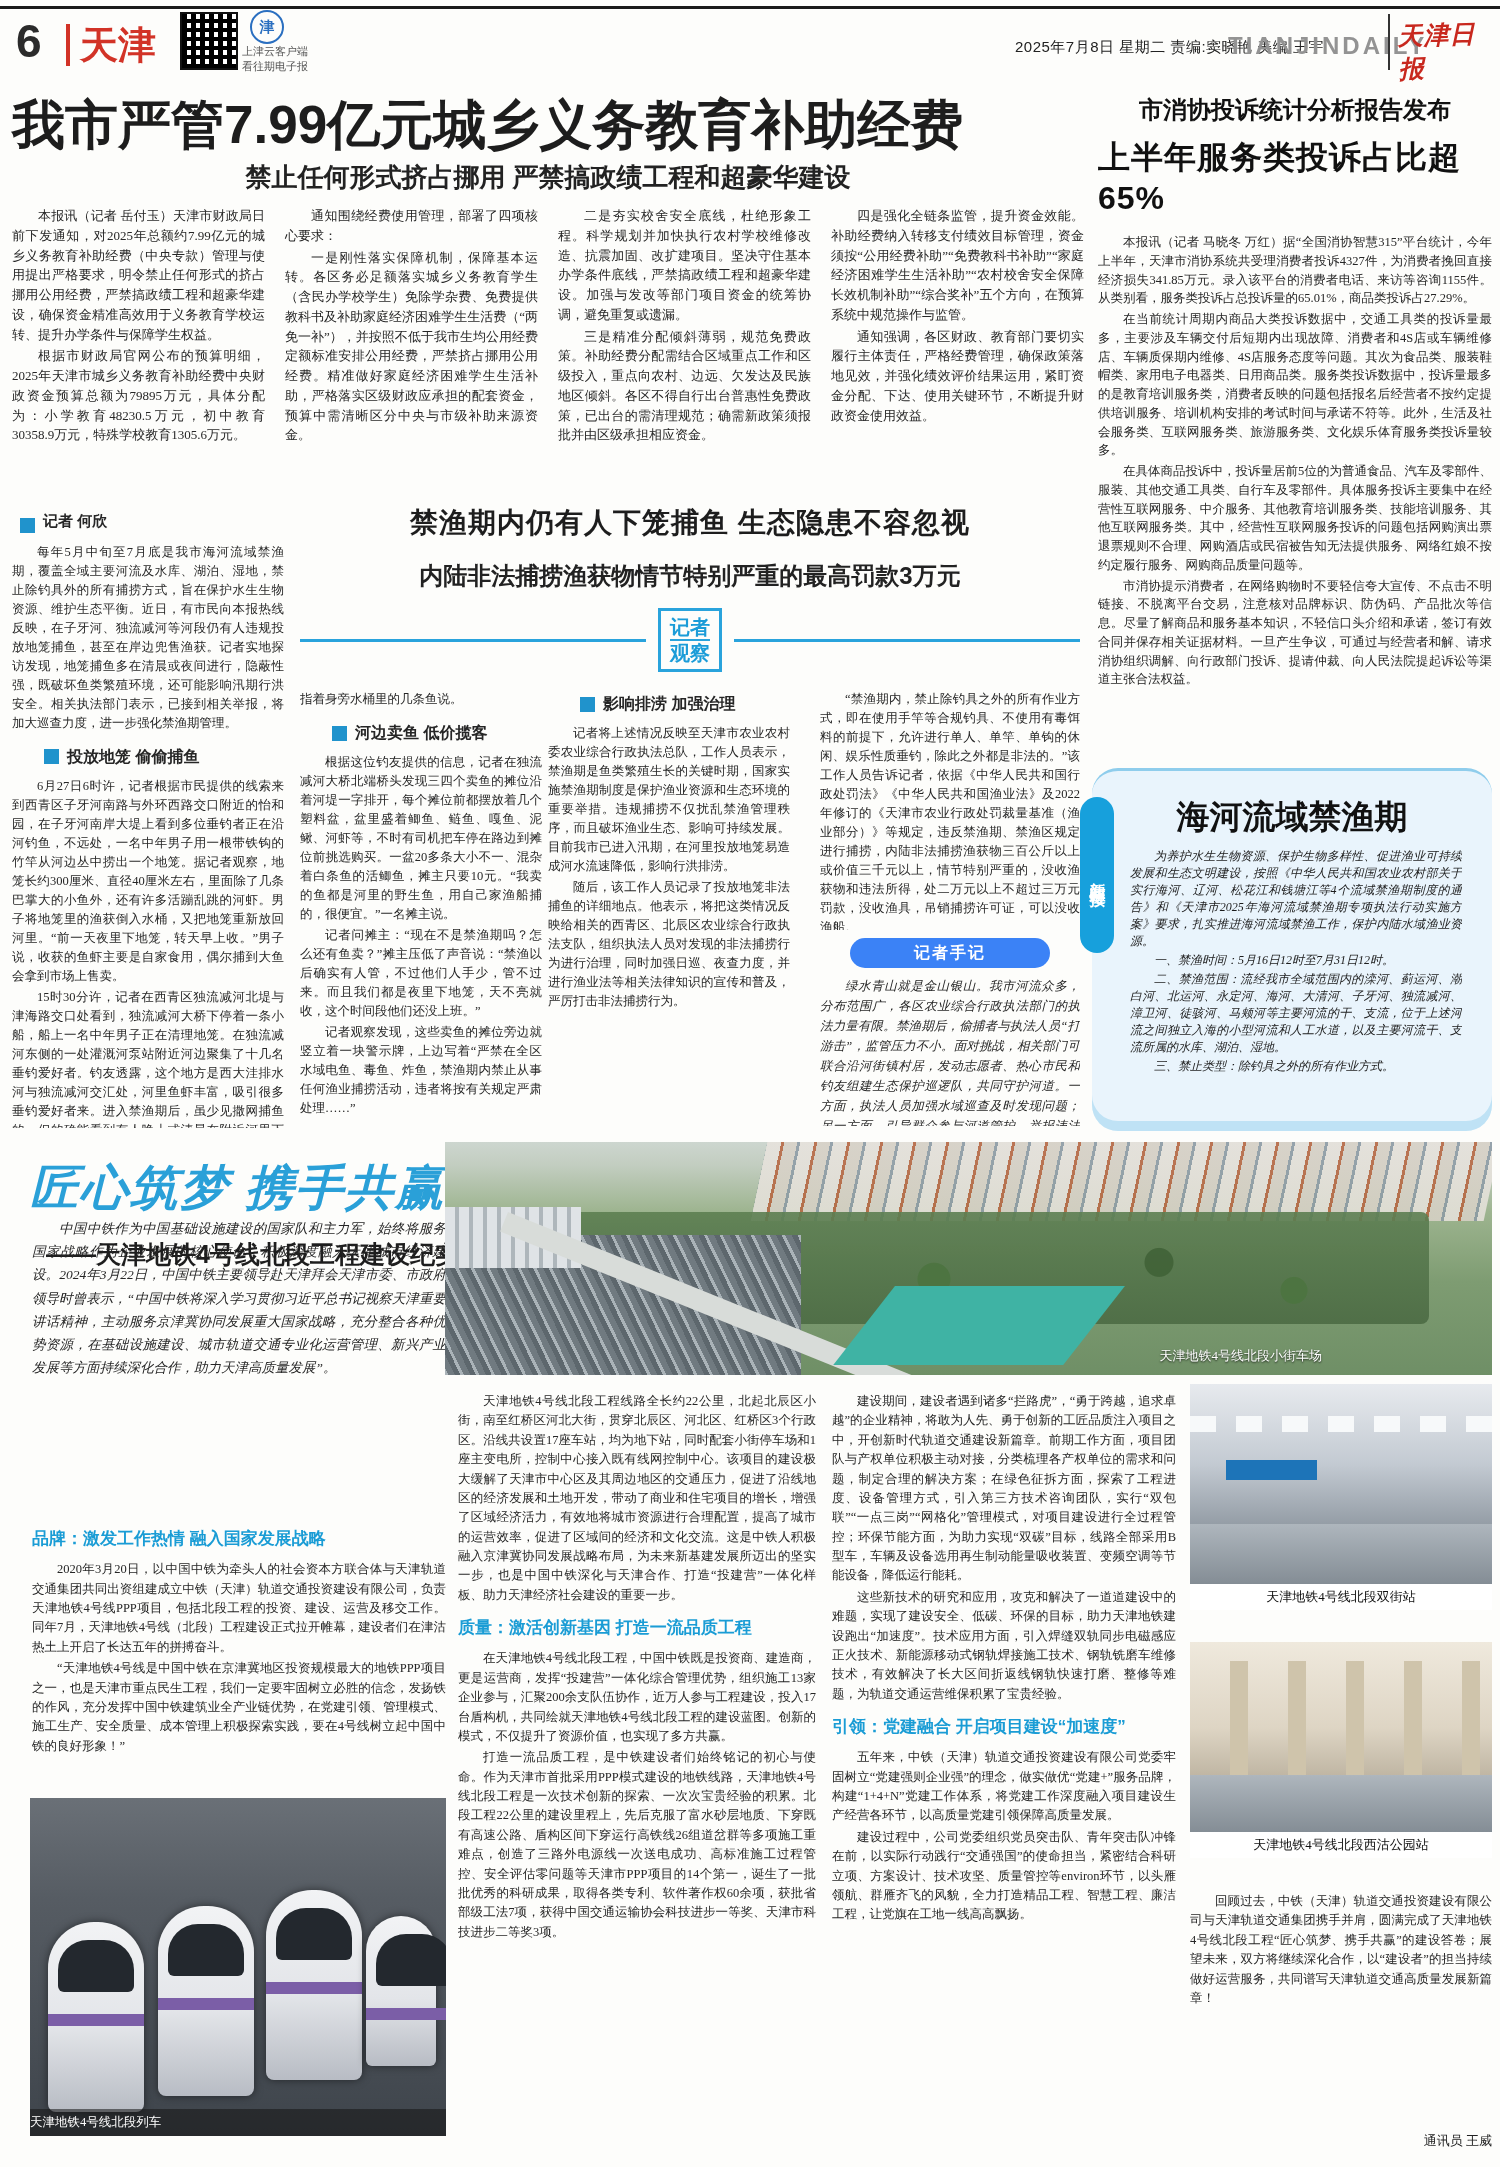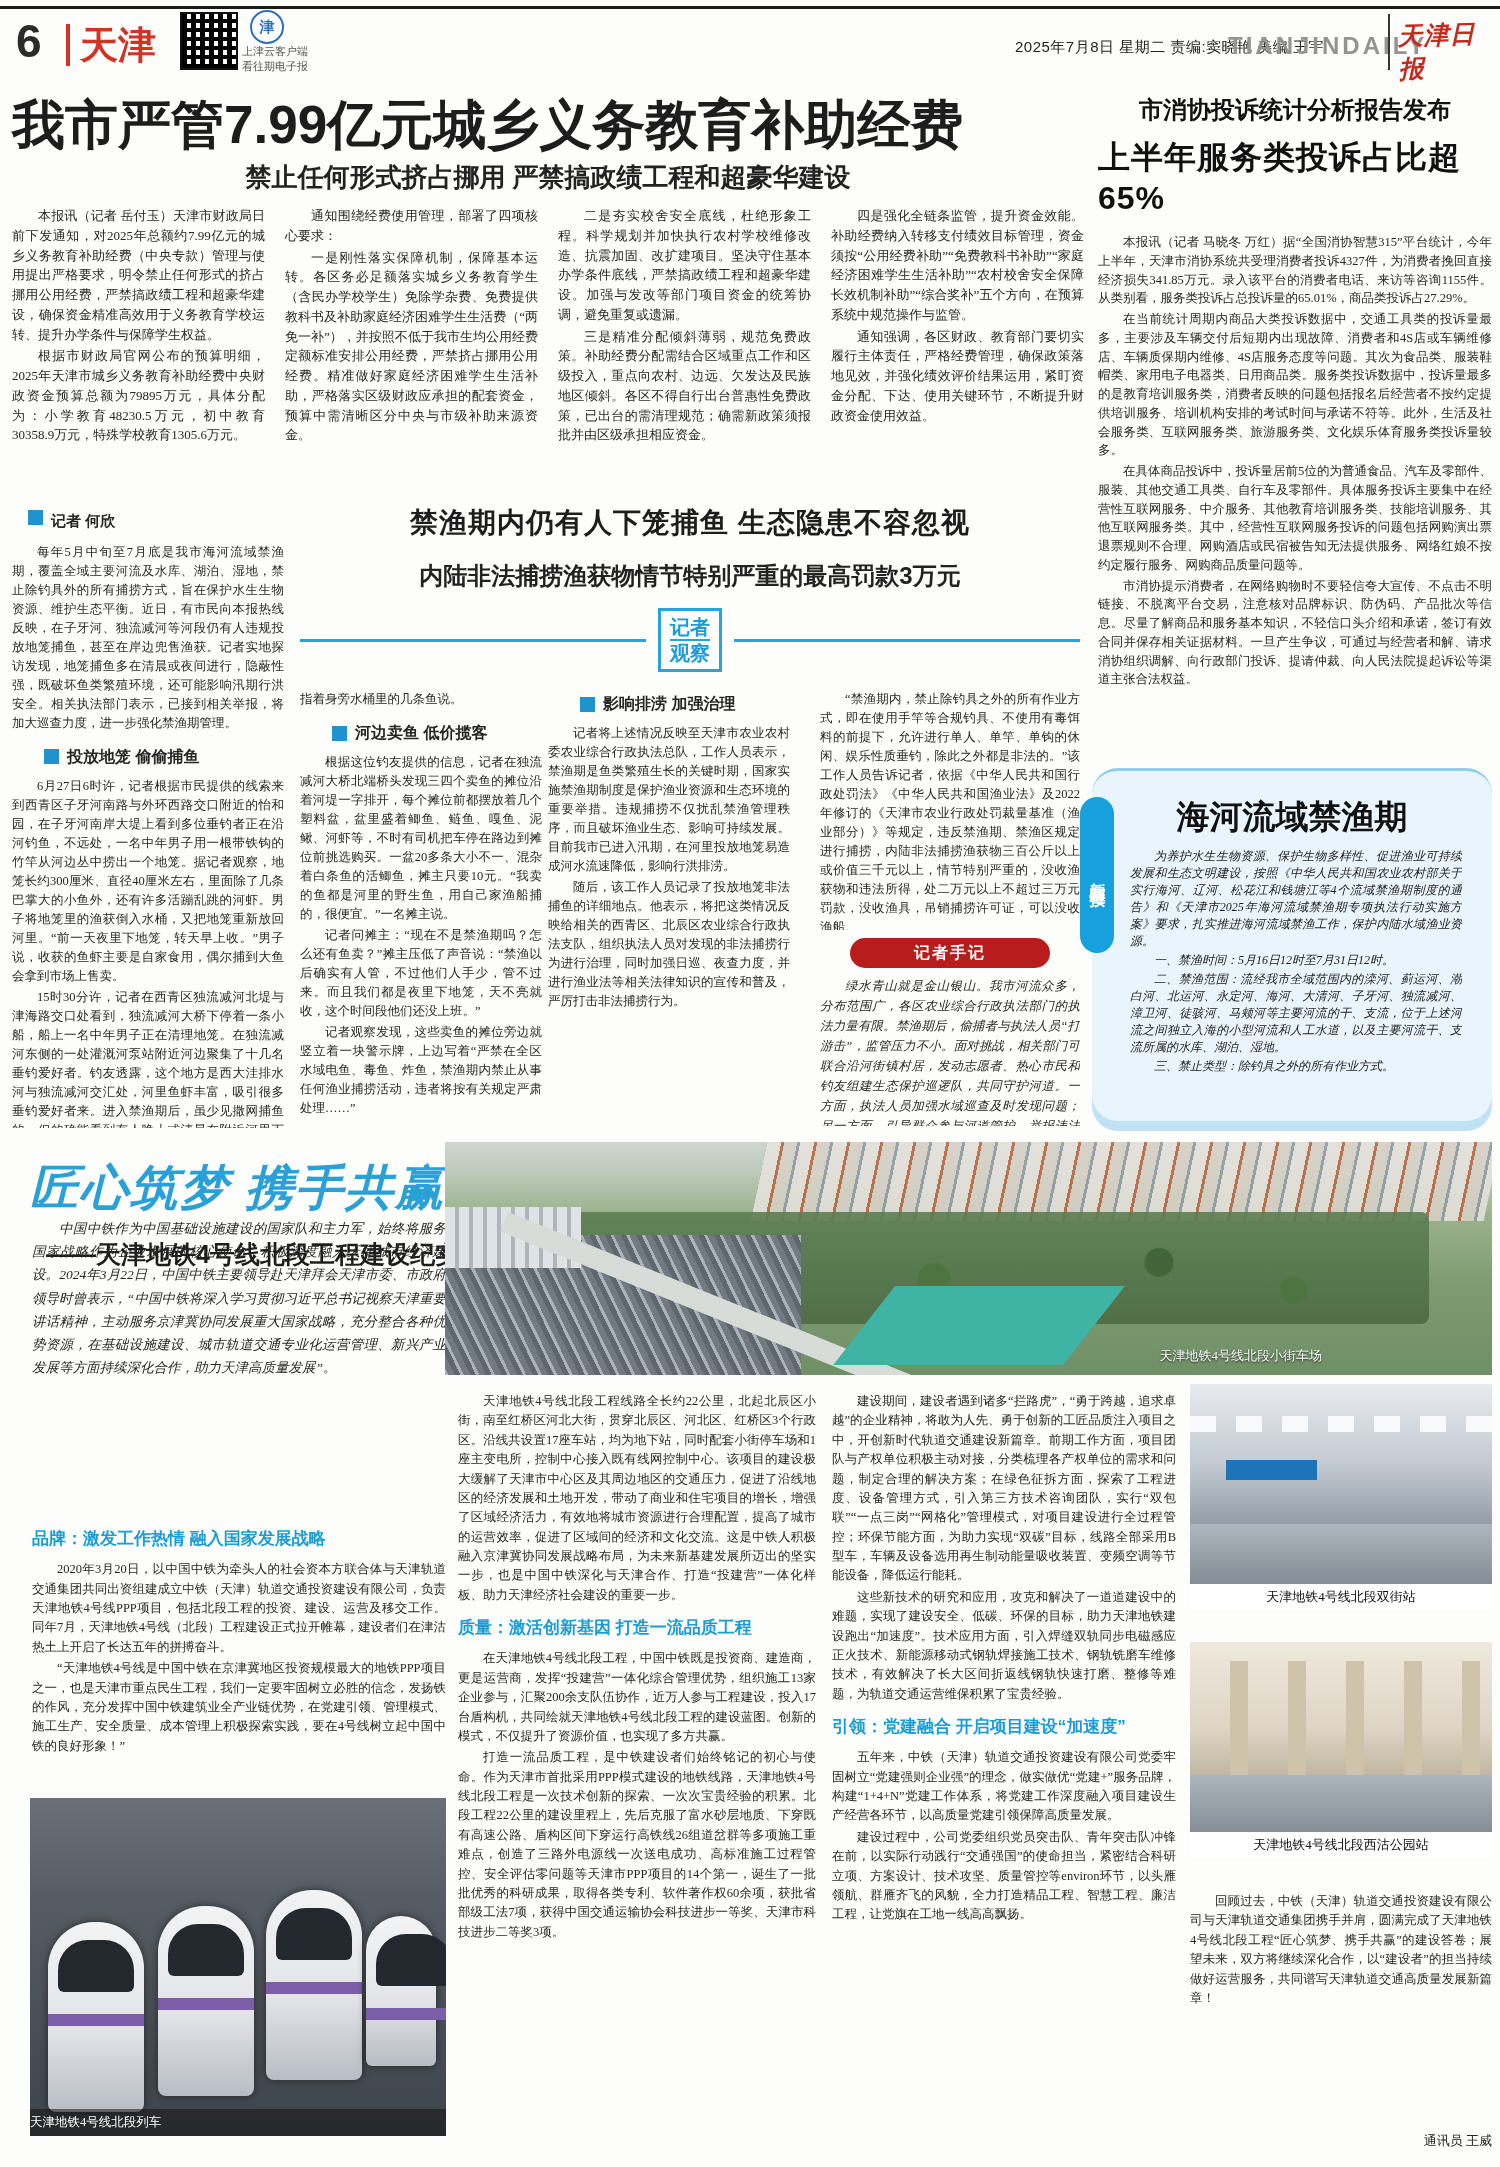--- a/index.html
+++ b/index.html
@@ -36,38 +36,38 @@
       column-count:4;column-gap:20px;font-size:13px;line-height:1.52;}
 
   
   .consumer{position:absolute;left:1098px;top:94px;width:394px;height:666px;}
   .consumer-kicker{font-size:24px;font-weight:bold;color:#111;margin:0 0 10px 0;text-align:center;}
   .consumer-headline{font-size:32px;font-weight:bold;color:#111;margin:0 0 16px 0;letter-spacing:1px;}
   .consumer-body{font-size:12.5px;line-height:1.5;height:560px;overflow:hidden;}
 
   
   .fish-col1{position:absolute;left:12px;top:506px;width:272px;height:622px;overflow:hidden;font-size:12.5px;line-height:1.52;}
-  .byline-row{display:flex;align-items:flex-start;gap:8px;margin:4px 0 10px 16px;}
+  .byline-row{display:flex;align-items:flex-end;gap:8px;margin:4px 0 10px 8px;}
   .blue-sq{width:15px;height:15px;background:#2093cc;flex:0 0 auto;}
   .byline-text{font-size:15px;font-weight:bold;}
   .fish-sec-title{display:flex;align-items:center;gap:8px;margin:12px 0 8px 2em;font-size:16px;font-weight:bold;}
   .fish-headline{position:absolute;left:300px;top:504px;width:780px;text-align:center;font-size:28px;
       font-weight:bold;color:#1d1d1d;letter-spacing:1px;}
   .fish-deck{position:absolute;left:300px;top:560px;width:780px;text-align:center;font-size:24px;font-weight:bold;color:#222;}
   .obs-rule{position:absolute;left:300px;top:608px;width:780px;height:64px;display:flex;align-items:center;}
   .obs-rule .line{flex:1;height:3px;background:#29a3dc;}
   .obs-badge{width:58px;height:58px;border:3px solid #29a3dc;margin:0 12px;display:flex;flex-direction:column;
       align-items:center;justify-content:center;color:#1b9cd8;font-weight:bold;font-size:20px;line-height:1.2;}
   .obs-badge span{display:block;}
   .obs-badge .b1{border-bottom:2px solid #29a3dc;}
   .fish-colB{position:absolute;left:300px;top:690px;width:242px;height:438px;overflow:hidden;font-size:12.5px;line-height:1.52;}
   .fish-colC{position:absolute;left:548px;top:690px;width:242px;height:438px;overflow:hidden;font-size:12.5px;line-height:1.52;}
   .fish-colD{position:absolute;left:820px;top:690px;width:260px;height:438px;font-size:12.5px;line-height:1.52;}
   .obs-p1{height:240px;overflow:hidden;}
-  .notes-pill{margin:8px auto 8px auto;width:200px;height:30px;background:#b91c1c;border-radius:16px;
+  .notes-pill{margin:8px auto 8px auto;width:200px;height:30px;background:#3b82f6;border-radius:16px;
       color:#fff;font-size:16px;font-weight:bold;display:flex;align-items:center;justify-content:center;letter-spacing:2px;}
   .notes-body{height:150px;overflow:hidden;font-style:italic;font-size:12.5px;line-height:1.6;}
 
   
   .newsbox{position:absolute;left:1092px;top:768px;width:400px;height:360px;background:#e9f4fc;
       border-radius:26px;border-top:3px solid #8fcdec;box-shadow:inset 0 -10px 0 #bfe2f5;}
   .newsbox-tab{position:absolute;left:-12px;top:26px;width:34px;height:156px;background:#17a0dc;border-radius:17px;
       color:#fff;font-size:16px;font-weight:bold;writing-mode:vertical-rl;text-orientation:upright;
       display:flex;align-items:center;justify-content:center;letter-spacing:3px;}
   .newsbox-title{margin:24px 0 8px 0;text-align:center;font-size:33px;font-weight:bold;color:#111;}

